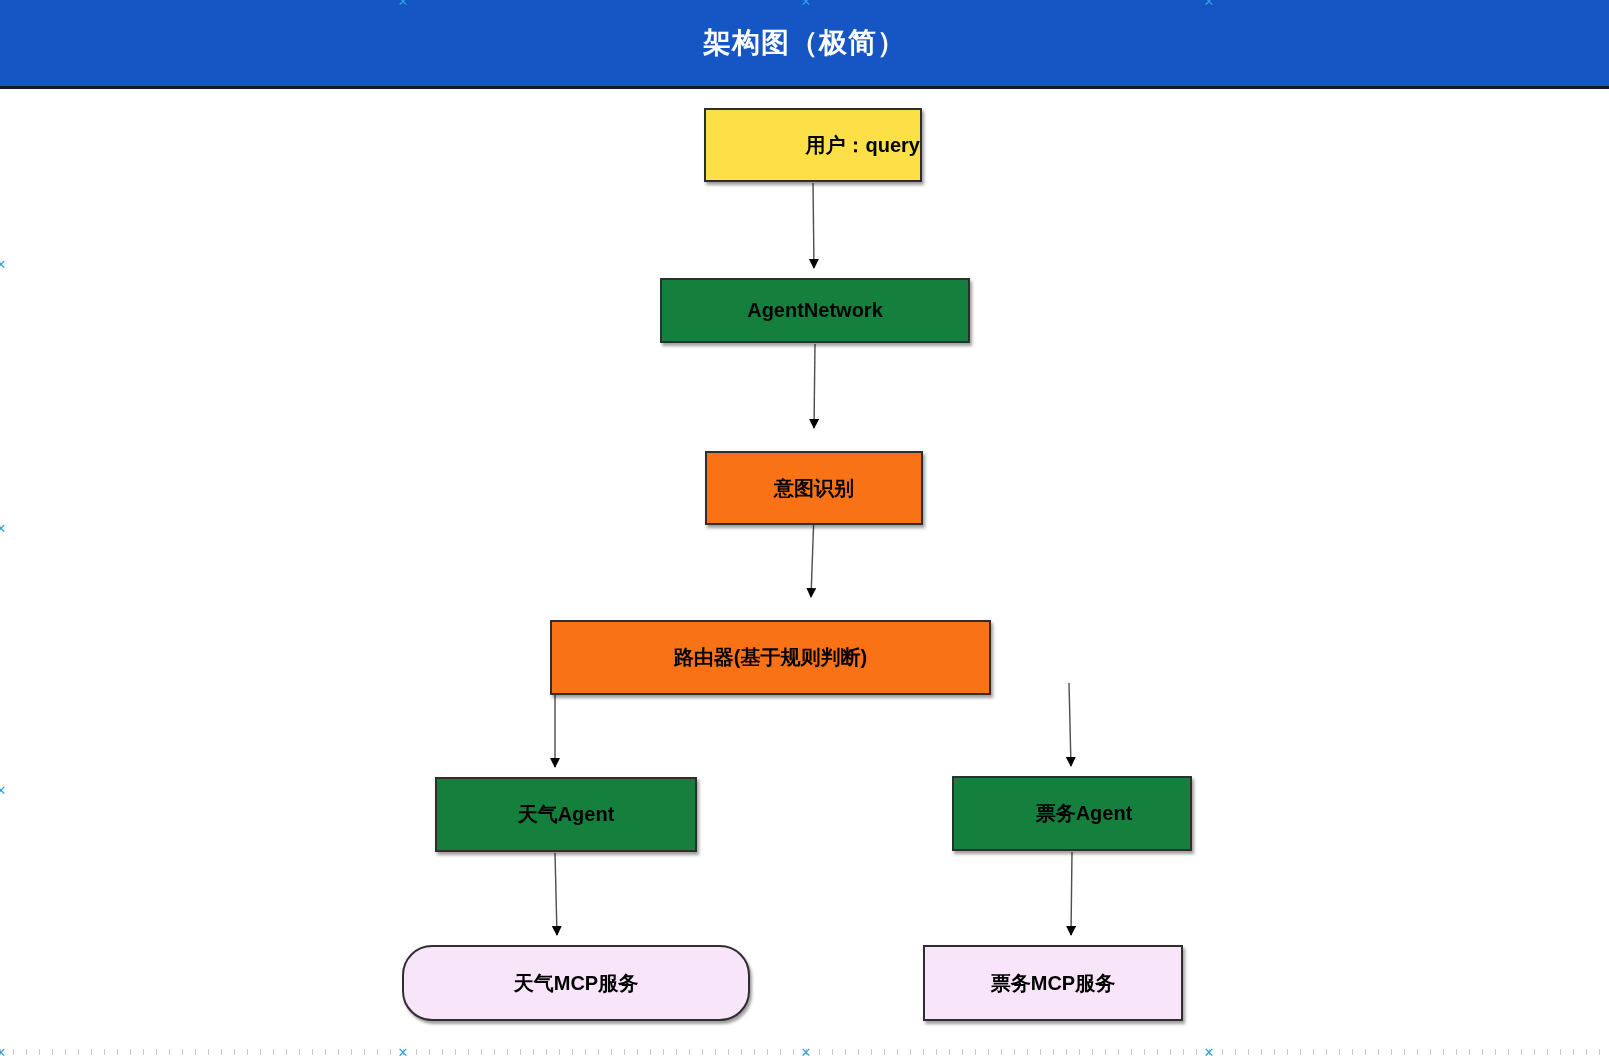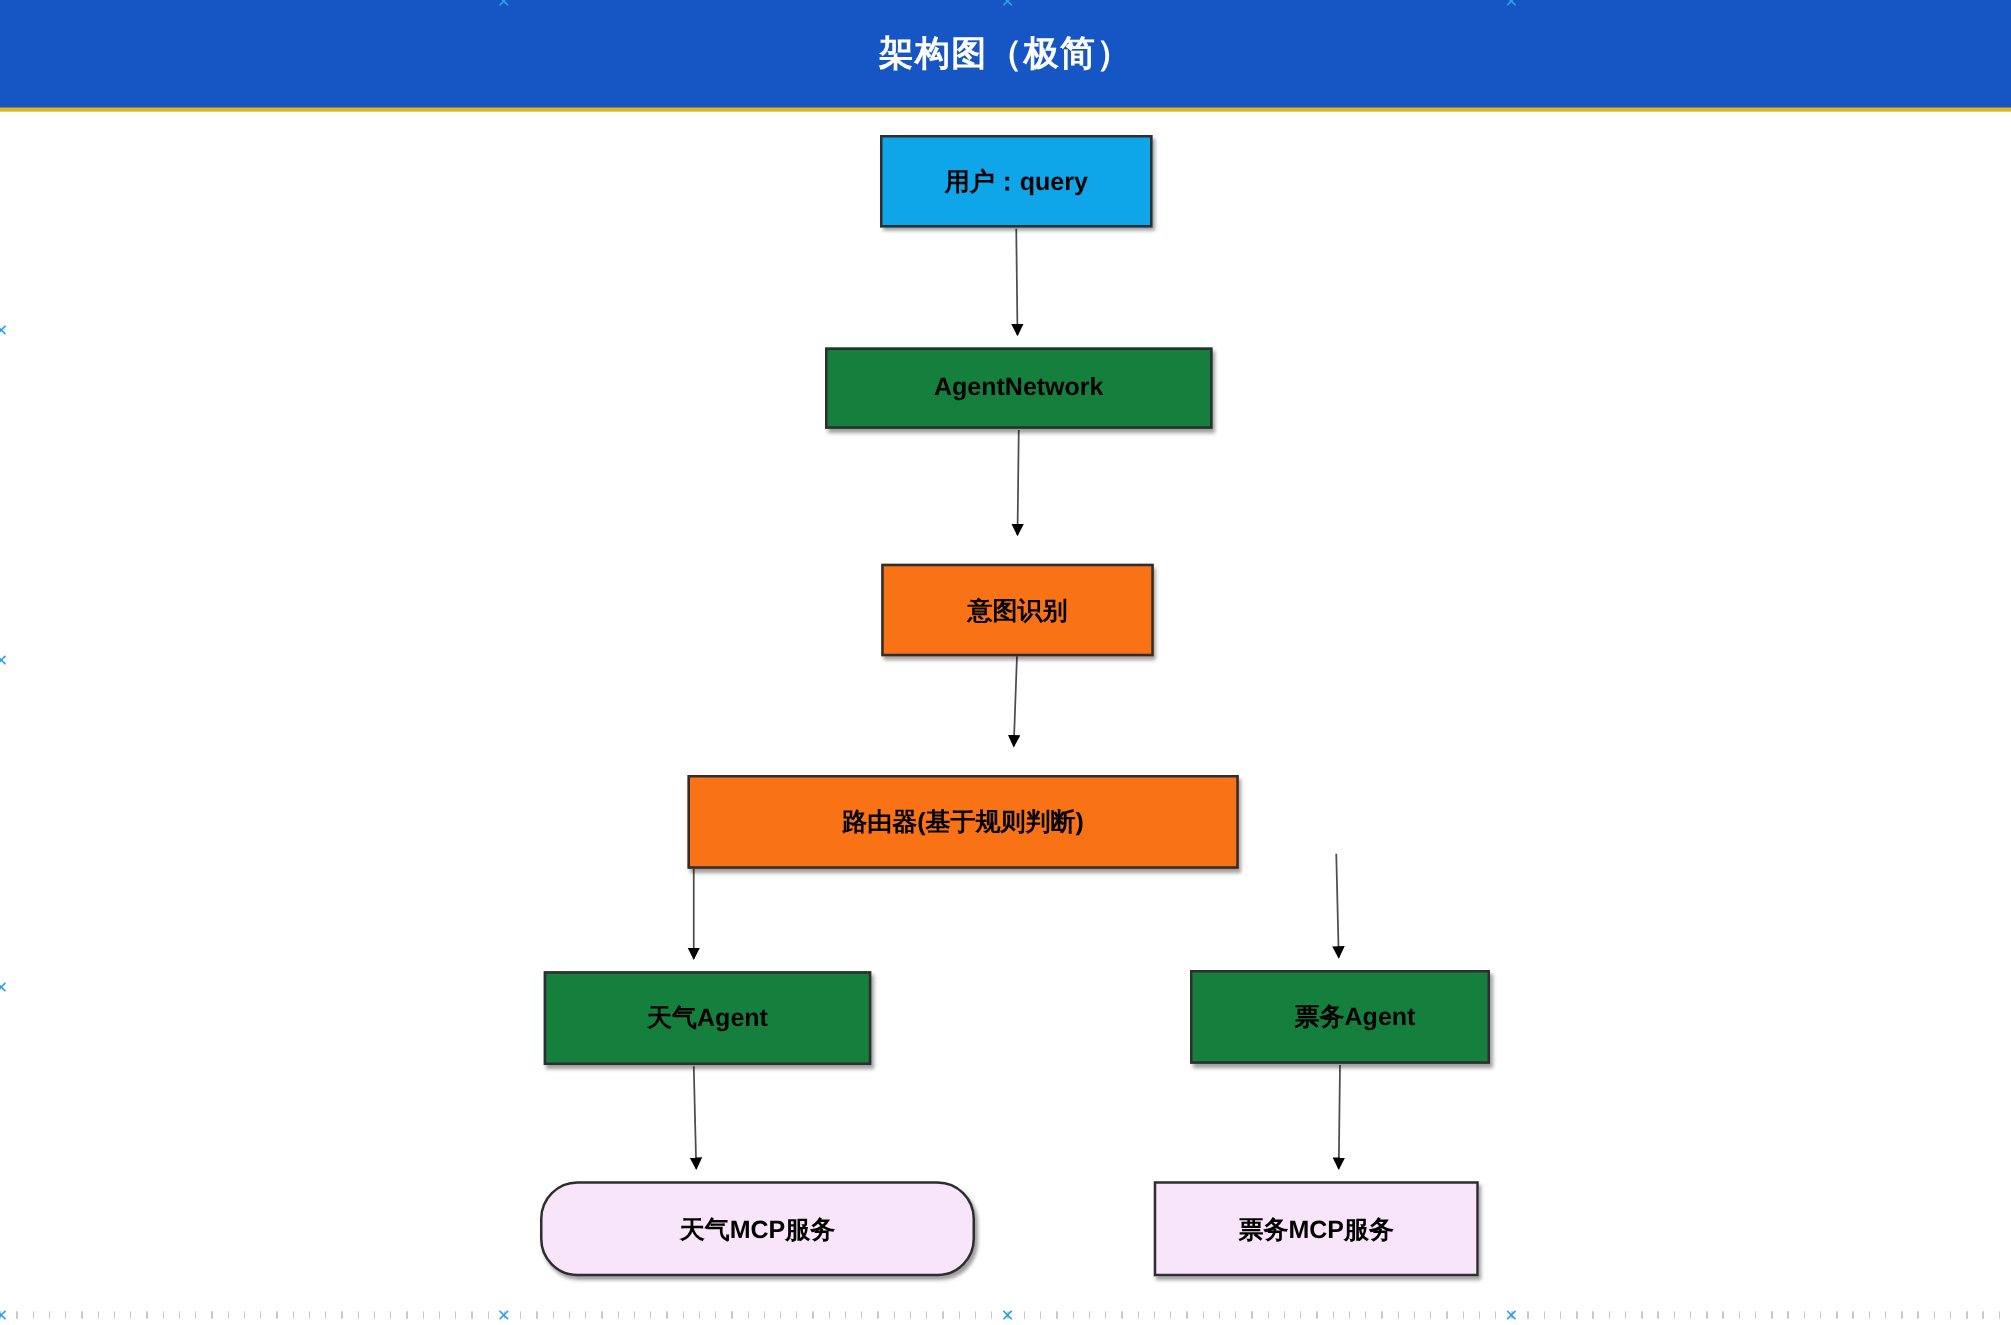--- a/index.html
+++ b/index.html
@@ -4,47 +4,47 @@
 <style>
   html,body{margin:0;padding:0;}
   body{
     width:1609px;height:1060px;overflow:hidden;position:relative;
     background:#ffffff;
     font-family:"Liberation Sans","DejaVu Sans",sans-serif;
   }
   
   .title-bar{
     position:absolute;left:0;top:0;width:1609px;height:86px;
-    background:#1655c4;border-bottom:3px solid #eab308;
+    background:#1655c4;border-bottom:3px solid #0f172a;
     display:flex;align-items:center;justify-content:center;
   }
   .title-bar h1{
     margin:0;color:#ffffff;font-size:28px;font-weight:bold;letter-spacing:1px;
   }
   
   .node{
     position:absolute;box-sizing:border-box;
     border:2px solid #2e2e2e;
     box-shadow:2px 3px 3px rgba(0,0,0,0.38);
     display:flex;align-items:center;justify-content:center;
     font-weight:bold;color:#000;font-size:20px;
     cursor:default;
   }
-  .fill-gray  {background:#0ea5e9;}
+  .fill-gray  {background:#fde047;justify-content:flex-end;}
   .fill-blue  {background:#15803d;}
   .fill-yellow{background:#f97316;margin-top:13px;}
   .fill-pink  {background:#f9e5f9;}
 
   .n-user       {left:704px; top:108px; width:218px; height:74px;}
   .n-agentnet   {left:660px; top:278px; width:310px; height:65px;}
   .n-intent     {left:705px; top:438px; width:218px; height:74px;}
   .n-router     {left:550px; top:607px; width:441px; height:75px;}
   .n-weather-ag {left:435px; top:777px; width:262px; height:75px;}
   .n-ticket-ag  {left:952px; top:776px; width:240px; height:75px;padding-left:24px;}
-  .n-weather-mcp{left:432px; top:945px; width:348px; height:76px;border-radius:30px;}
+  .n-weather-mcp{left:402px; top:945px; width:348px; height:76px;border-radius:30px;}
   .n-ticket-mcp {left:923px; top:945px; width:260px; height:76px;}
 
   
   svg.edges{position:absolute;left:0;top:0;width:1609px;height:1060px;pointer-events:none;}
   svg.edges line{stroke:#4d4d4d;stroke-width:1.4;}
 
   
   .tick-row{
     position:absolute;left:0;top:1049px;width:1609px;height:6px;
     background:repeating-linear-gradient(to right,#c9c9c9 0 1px,transparent 1px 13px);

